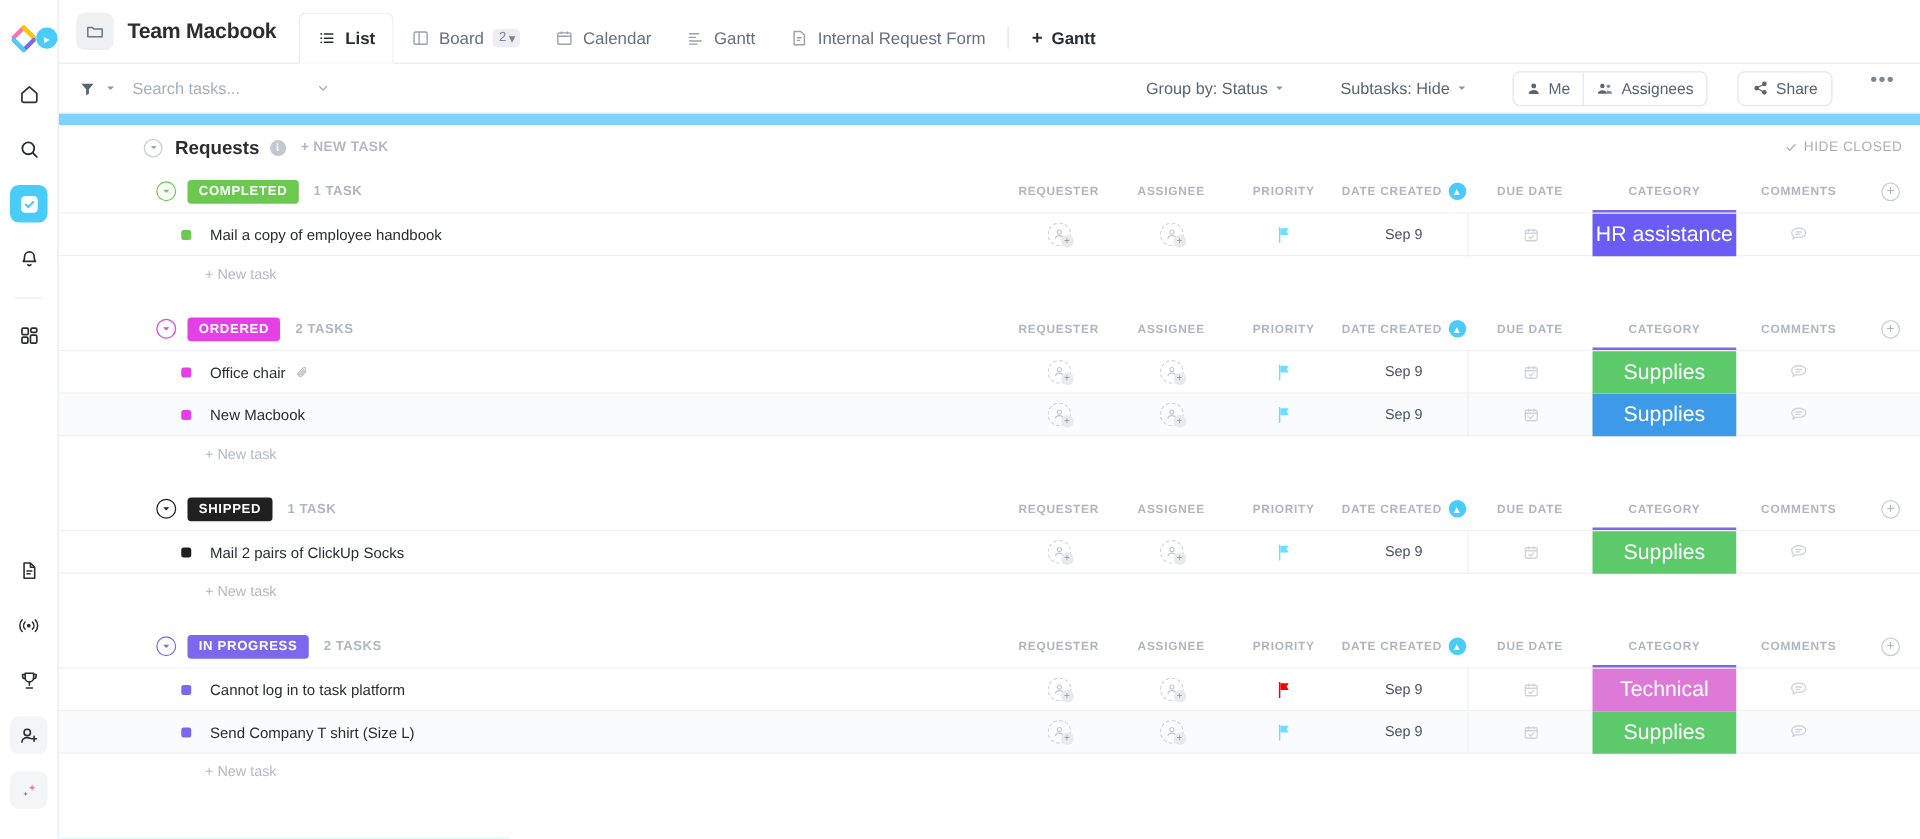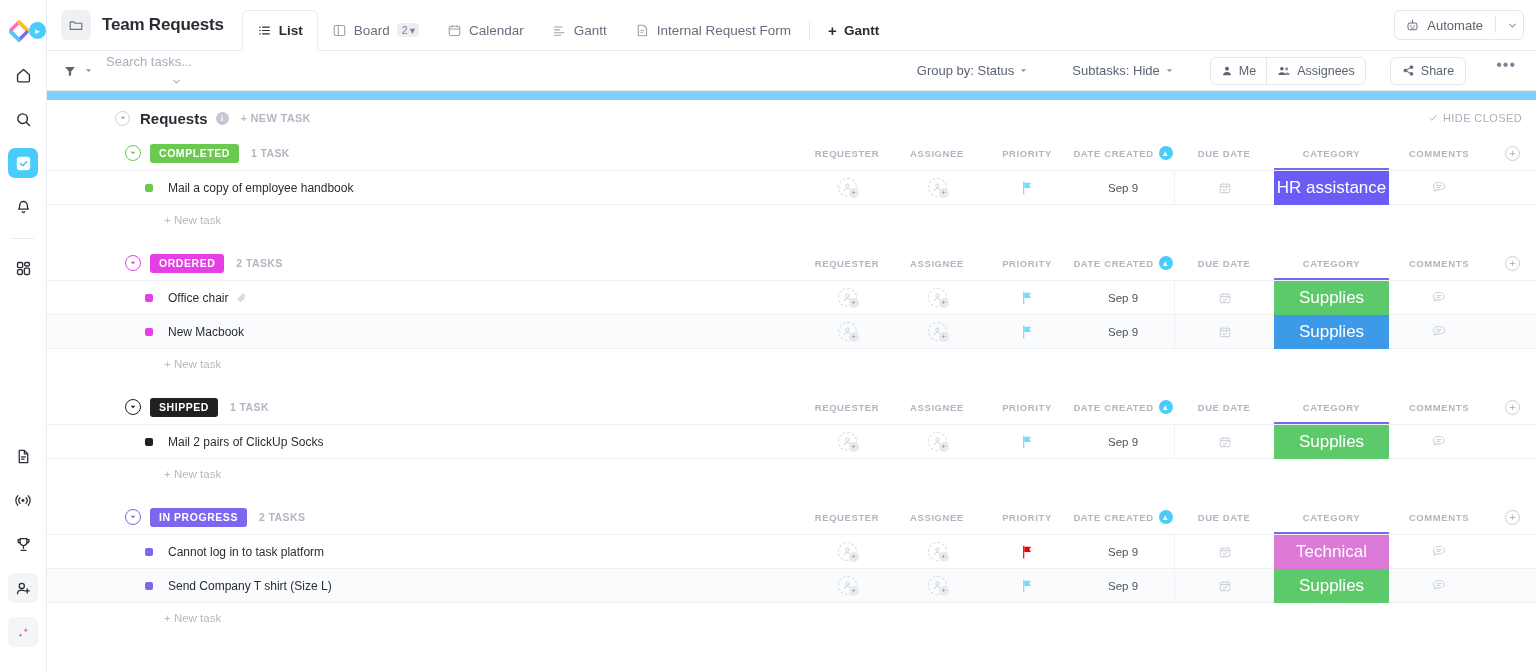--- a/index.html
+++ b/index.html
@@ -282,21 +282,21 @@
 
   <div class="main">
 
     <div class="header">
       <div class="hdr-left">
         <div class="folder-chip">
           <svg width="16" height="16" viewBox="0 0 20 20" fill="none" stroke="#6c7684" stroke-width="1.5" stroke-linejoin="round">
             <path d="M2.8 6.2h4.6l1.4 1.6h8.4v7.6H2.8z"></path>
           </svg>
         </div>
-        <div class="list-title">Team Requests</div>
+        <div class="list-title">Team Macbook</div>
       </div>
 
       <div class="tabs">
         <div class="tab active">
           <svg width="15" height="15" viewBox="0 0 20 20" fill="none" stroke="#292d34" stroke-width="1.6" stroke-linecap="round">
             <path d="M7.4 5.5h9M7.4 10h9M7.4 14.5h9"></path>
               <circle cx="4" cy="5.5" r="1" fill="#292d34" stroke="none"></circle>
               <circle cx="4" cy="10" r="1" fill="#292d34" stroke="none"></circle>
               <circle cx="4" cy="14.5" r="1" fill="#292d34" stroke="none"></circle>
           </svg>
@@ -330,48 +330,31 @@
           </svg>
           <span>Internal Request Form</span>
         </div>
         <div class="tab-div"></div>
         <div class="tab addview">
           <span style="font-size:15px;line-height:1;">+</span>
           <span>Gantt</span>
         </div>
       </div>
 
-      <div class="hdr-right">
-        <div class="automate">
-          <svg width="15" height="15" viewBox="0 0 20 20" fill="none" stroke="#6c7684" stroke-width="1.4" stroke-linecap="round">
-            <rect x="4" y="6.6" width="12" height="9" rx="2.6"></rect>
-              <path d="M10 3.2v3.4"></path>
-              <circle cx="10" cy="2.8" r="0.9" fill="#6c7684" stroke="none"></circle>
-            <circle cx="7.7" cy="10.6" r="0.95" fill="#6c7684" stroke="none"></circle>
-              <circle cx="12.3" cy="10.6" r="0.95" fill="#6c7684" stroke="none"></circle>
-            <path d="M8.3 13.2h3.4"></path>
-          </svg>
-          <span>Automate</span>
-          <span class="sep"></span>
-          <svg width="13" height="13" viewBox="0 0 20 20" fill="none" stroke="#8d95a2" stroke-width="1.7" stroke-linecap="round">
-            <path d="M5.6 8l4.4 4.4L14.4 8"></path>
-          </svg>
-        </div>
-      </div>
     </div>
 
     <div class="toolbar">
       <div class="tb-left">
         <svg width="14" height="14" viewBox="0 0 20 20" fill="#5a6472">
           <path d="M3 4.4h14l-5.4 6.2v5.2l-3.2 1.6v-6.8z"></path>
         </svg>
         <svg width="9" height="9" viewBox="0 0 20 20" fill="#8d95a2">
             <path d="M4 7l6 6.4L16 7z"></path>
           </svg>
-        <div class="search-wrap" style="margin-left:6px;flex-direction:column;">
+        <div class="search-wrap" style="margin-left:6px;">
           <input class="search-input" type="text" placeholder="Search tasks..." style="">
           <svg width="13" height="13" viewBox="0 0 20 20" fill="none" stroke="#aab1bd" stroke-width="1.6" stroke-linecap="round">
             <path d="M5.6 8l4.4 4.4L14.4 8"></path>
           </svg>
         </div>
       </div>
 
       <div class="tb-right">
         <div class="tb-item">
           <span>Group by: Status</span>

